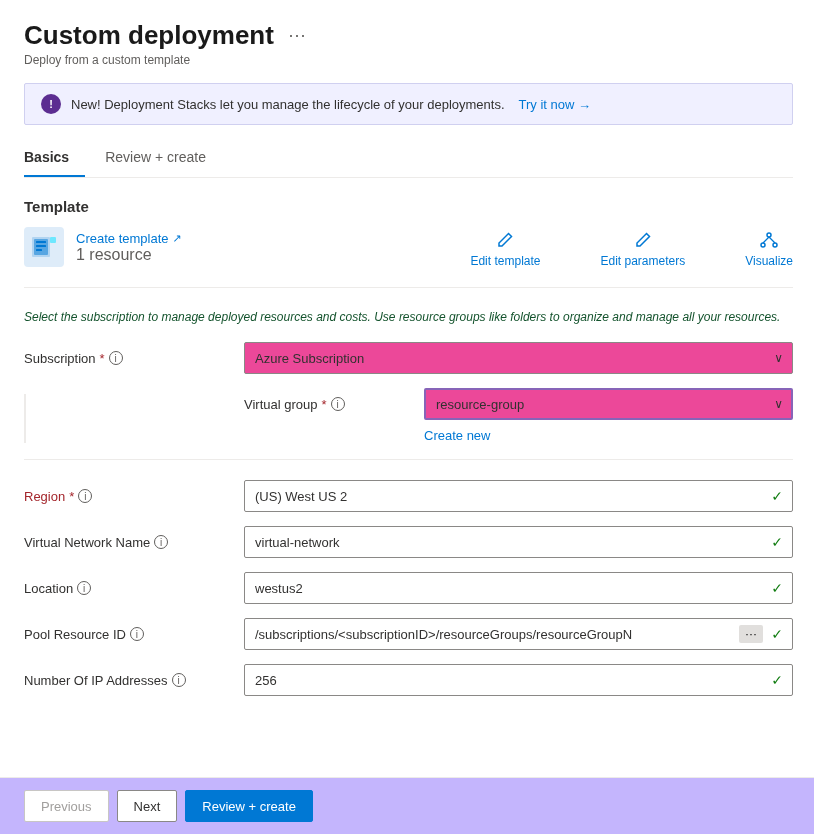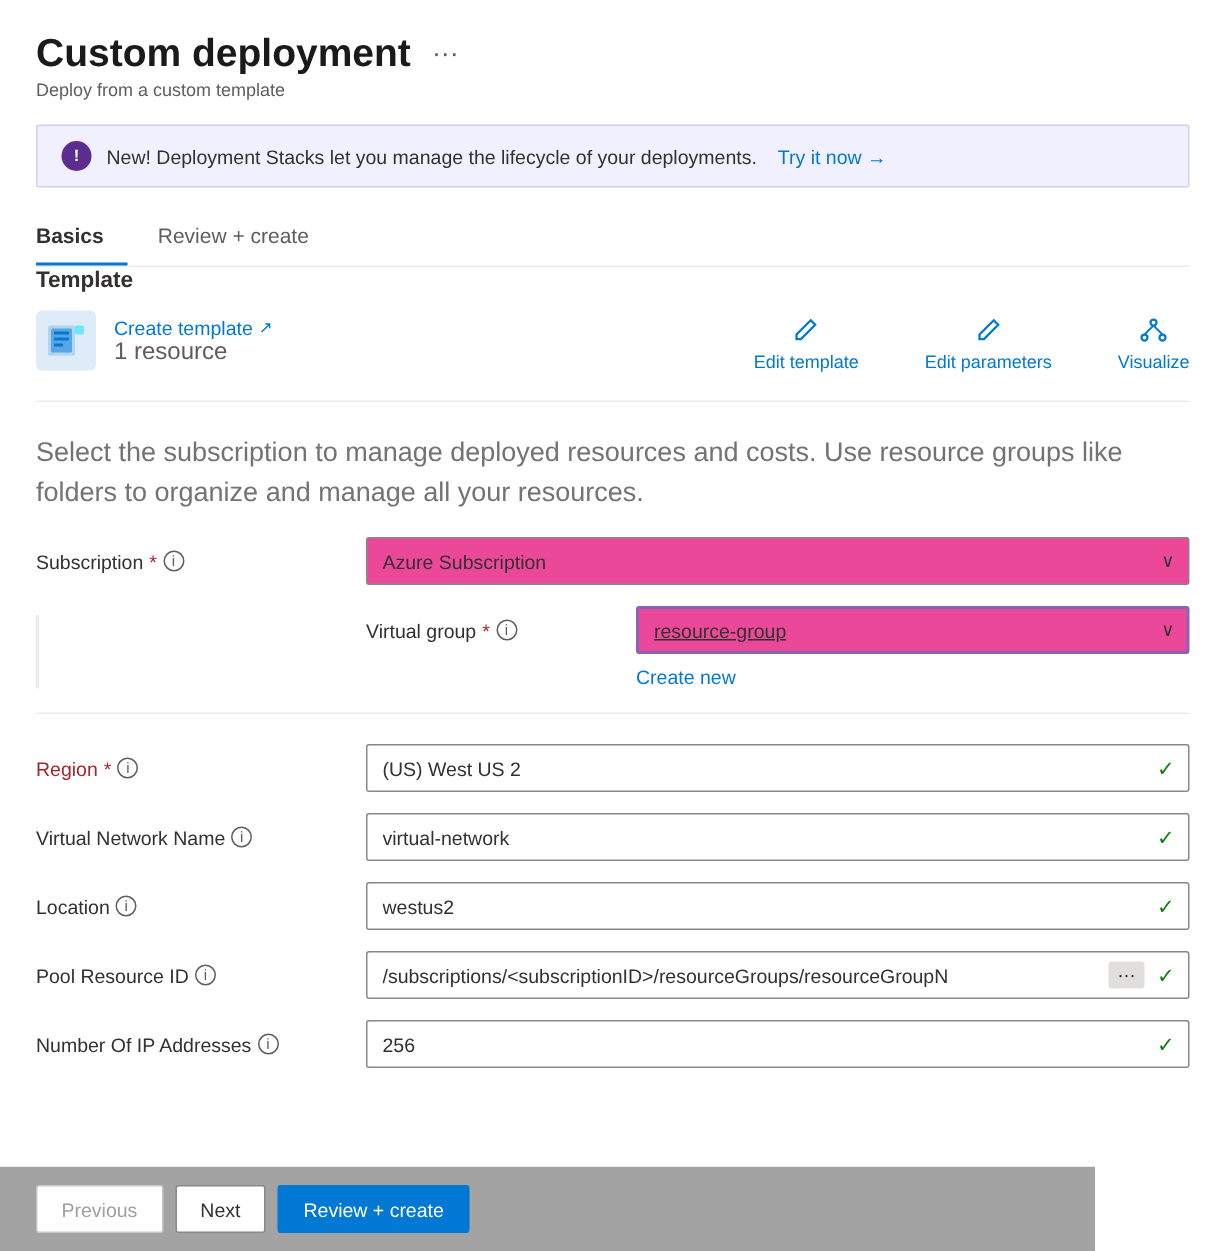--- a/index.html
+++ b/index.html
@@ -83,20 +83,21 @@
       font-weight: 600;
       border-bottom: 2px solid #0078d4;
     }
     .section-title {
       font-size: 15px;
       font-weight: 600;
       color: #323130;
       margin-bottom: 12px;
     }
     .template-section {
+      margin-top: 20px;
       margin-bottom: 16px;
     }
     .template-card {
       display: flex;
       align-items: center;
       gap: 12px;
       margin-bottom: 4px;
     }
     .template-icon {
       width: 40px;
@@ -122,21 +123,21 @@
     .template-name a {
       color: #0078d4;
       text-decoration: none;
     }
     .template-resource {
       font-size: 16px;
       color: #605e5c;
     }
     .template-actions {
       display: flex;
-      gap: 44px;
+      gap: 60px;
       margin-left: auto;
       align-items: flex-end;
     }
     .template-action {
       display: flex;
       flex-direction: column;
       align-items: center;
       gap: 4px;
       color: #0078d4;
       cursor: pointer;
@@ -148,24 +149,25 @@
     }
     .template-row {
       display: flex;
       align-items: center;
       margin-top: 4px;
     }
     .project-details {
       margin-top: 20px;
     }
     .project-description {
-      font-size: 18px;
-      color: #737373;
+      font-size: 12px;
+      color: #14532d;
       margin-bottom: 16px;
       line-height: 1.5;
+      font-style: italic;
     }
     .form-row {
       display: flex;
       align-items: center;
       margin-bottom: 14px;
     }
     .form-label {
       width: 220px;
       font-size: 13px;
       color: #323130;
@@ -201,21 +203,20 @@
       padding: 6px 32px 6px 10px;
       font-size: 13px;
       color: #323130;
       background: #ec4899;
       appearance: none;
       cursor: pointer;
       height: 32px;
     }
     .select-box.highlighted {
       border: 2px solid #8764b8;
-      text-decoration: underline;
     }
     .select-wrapper {
       position: relative;
     }
     .select-wrapper .chevron {
       position: absolute;
       right: 10px;
       top: 50%;
       transform: translateY(-50%);
       pointer-events: none;
@@ -269,22 +270,22 @@
       border: none;
       border-radius: 2px;
       padding: 2px 6px;
       font-size: 12px;
       cursor: pointer;
     }
     .footer {
       position: fixed;
       bottom: 0;
       left: 0;
-      width: 730px;
-      background: #a3a3a3;
+      width: 814px;
+      background: #c4b5fd;
       border-top: 1px solid #edebe9;
       padding: 12px 24px;
       display: flex;
       gap: 8px;
       align-items: center;
     }
     .btn {
       padding: 6px 16px;
       font-size: 13px;
       cursor: pointer;

